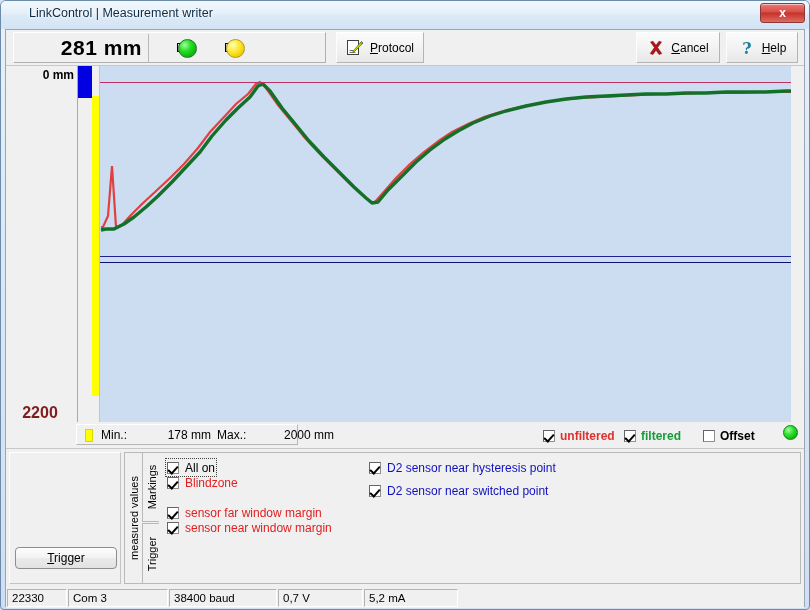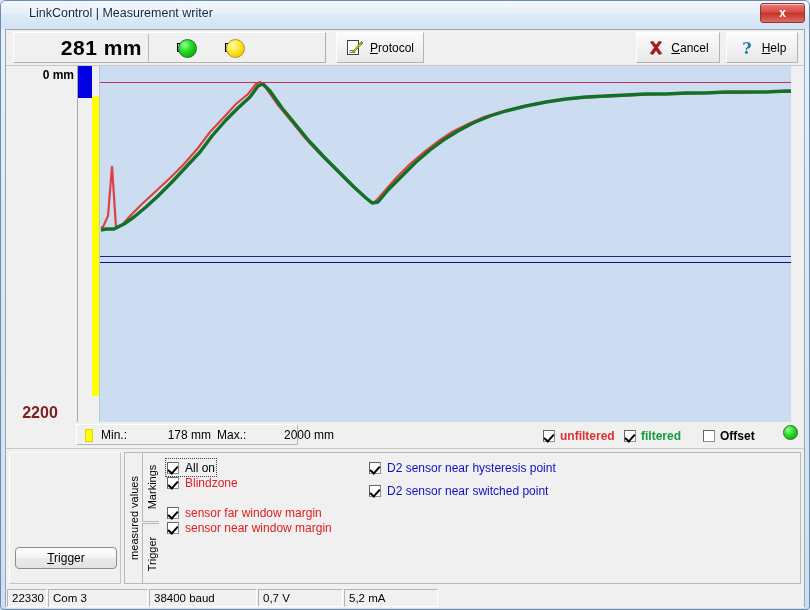--- a/index.html
+++ b/index.html
@@ -445,21 +445,21 @@
         <label class="mk-chk" style="left:210px; top:7px;">
           <span class="chkbox on"></span><span class="t blue">D2 sensor near hysteresis point</span>
         </label>
         <label class="mk-chk" style="left:210px; top:30px;">
           <span class="chkbox on"></span><span class="t blue">D2 sensor near switched point</span>
         </label>
       </div>
     </div>
 
     <div id="statusbar">
-      <div class="sb-cell" style="width:40px">22330</div>
+      <div class="sb-cell" style="width:60px">22330</div>
       <div class="sb-cell" style="width:100px">Com 3</div>
       <div class="sb-cell" style="width:108px">38400 baud</div>
       <div class="sb-cell" style="width:85px">0,7 V</div>
       <div class="sb-cell" style="width:94px">5,2 mA</div>
     </div>
 
   </div>
 </div>
 
 </body></html>

